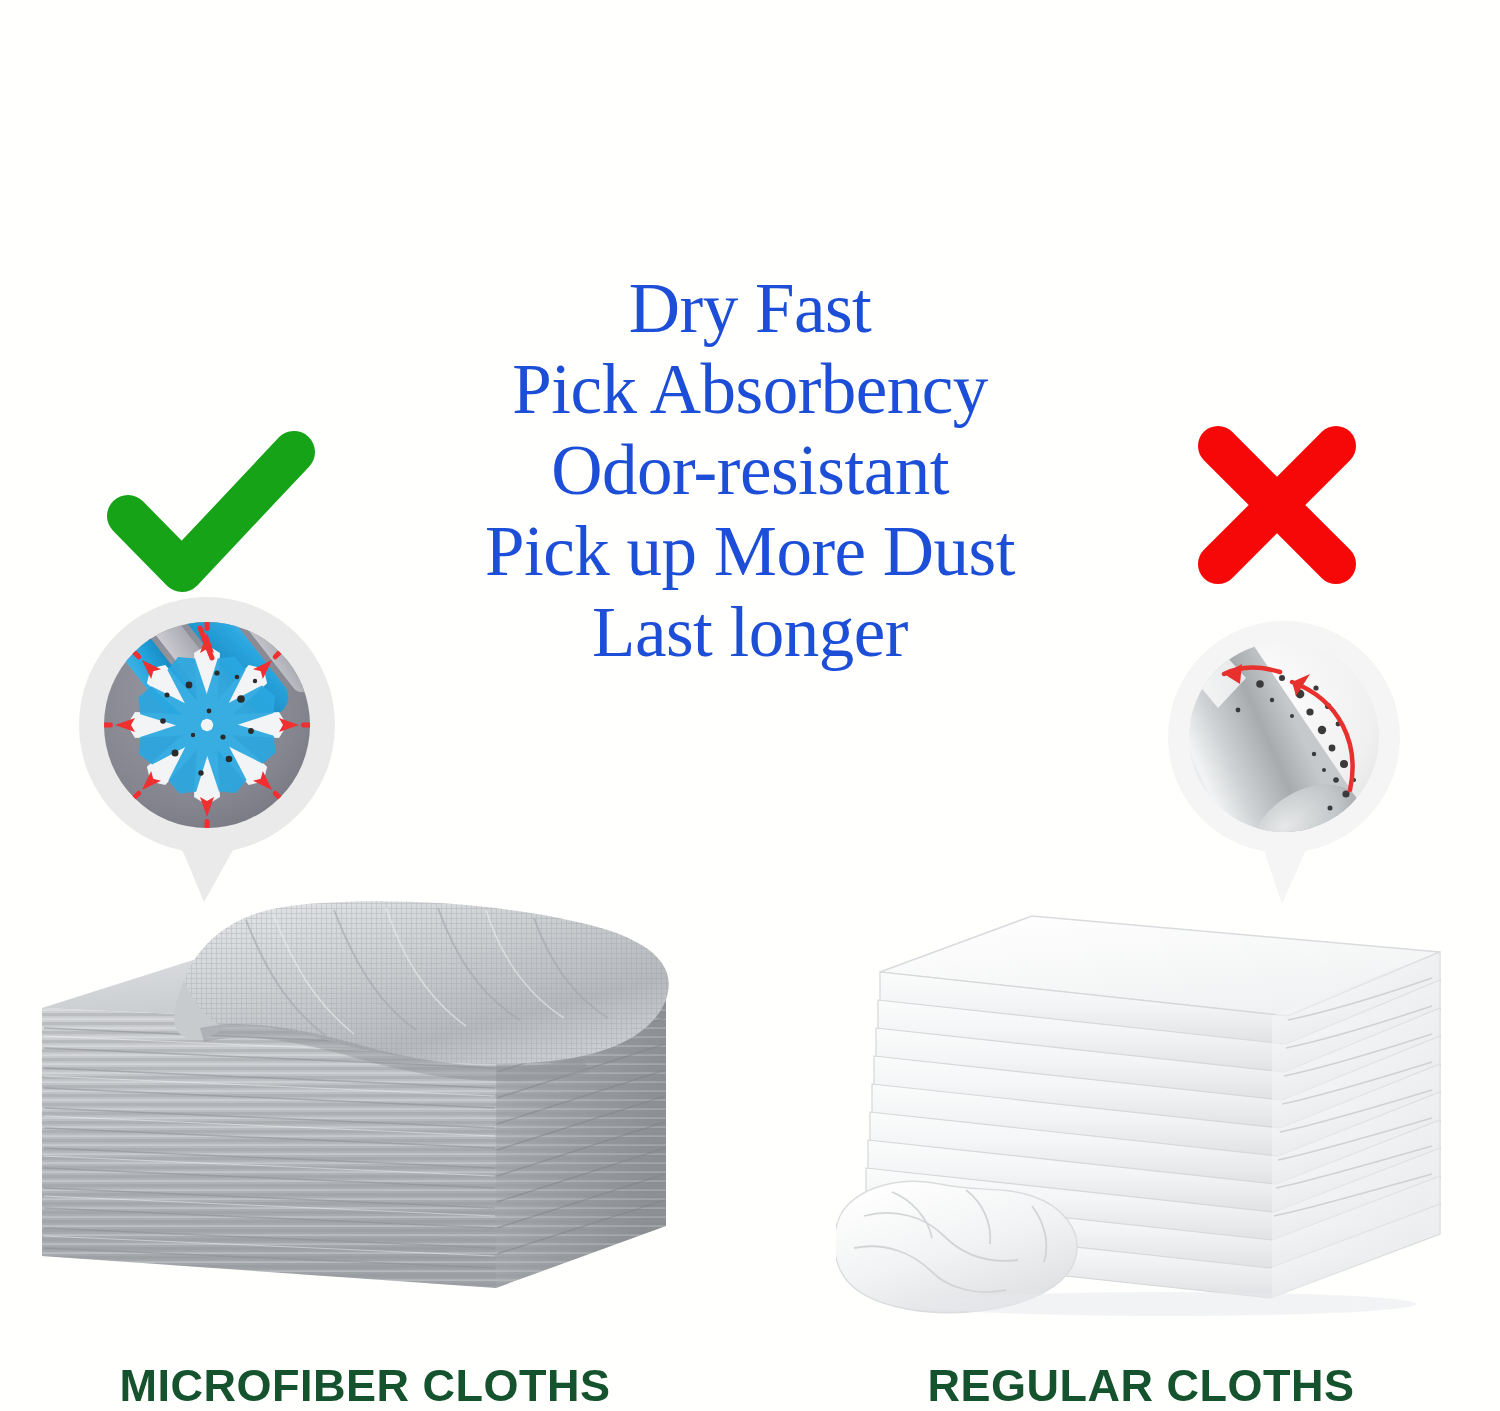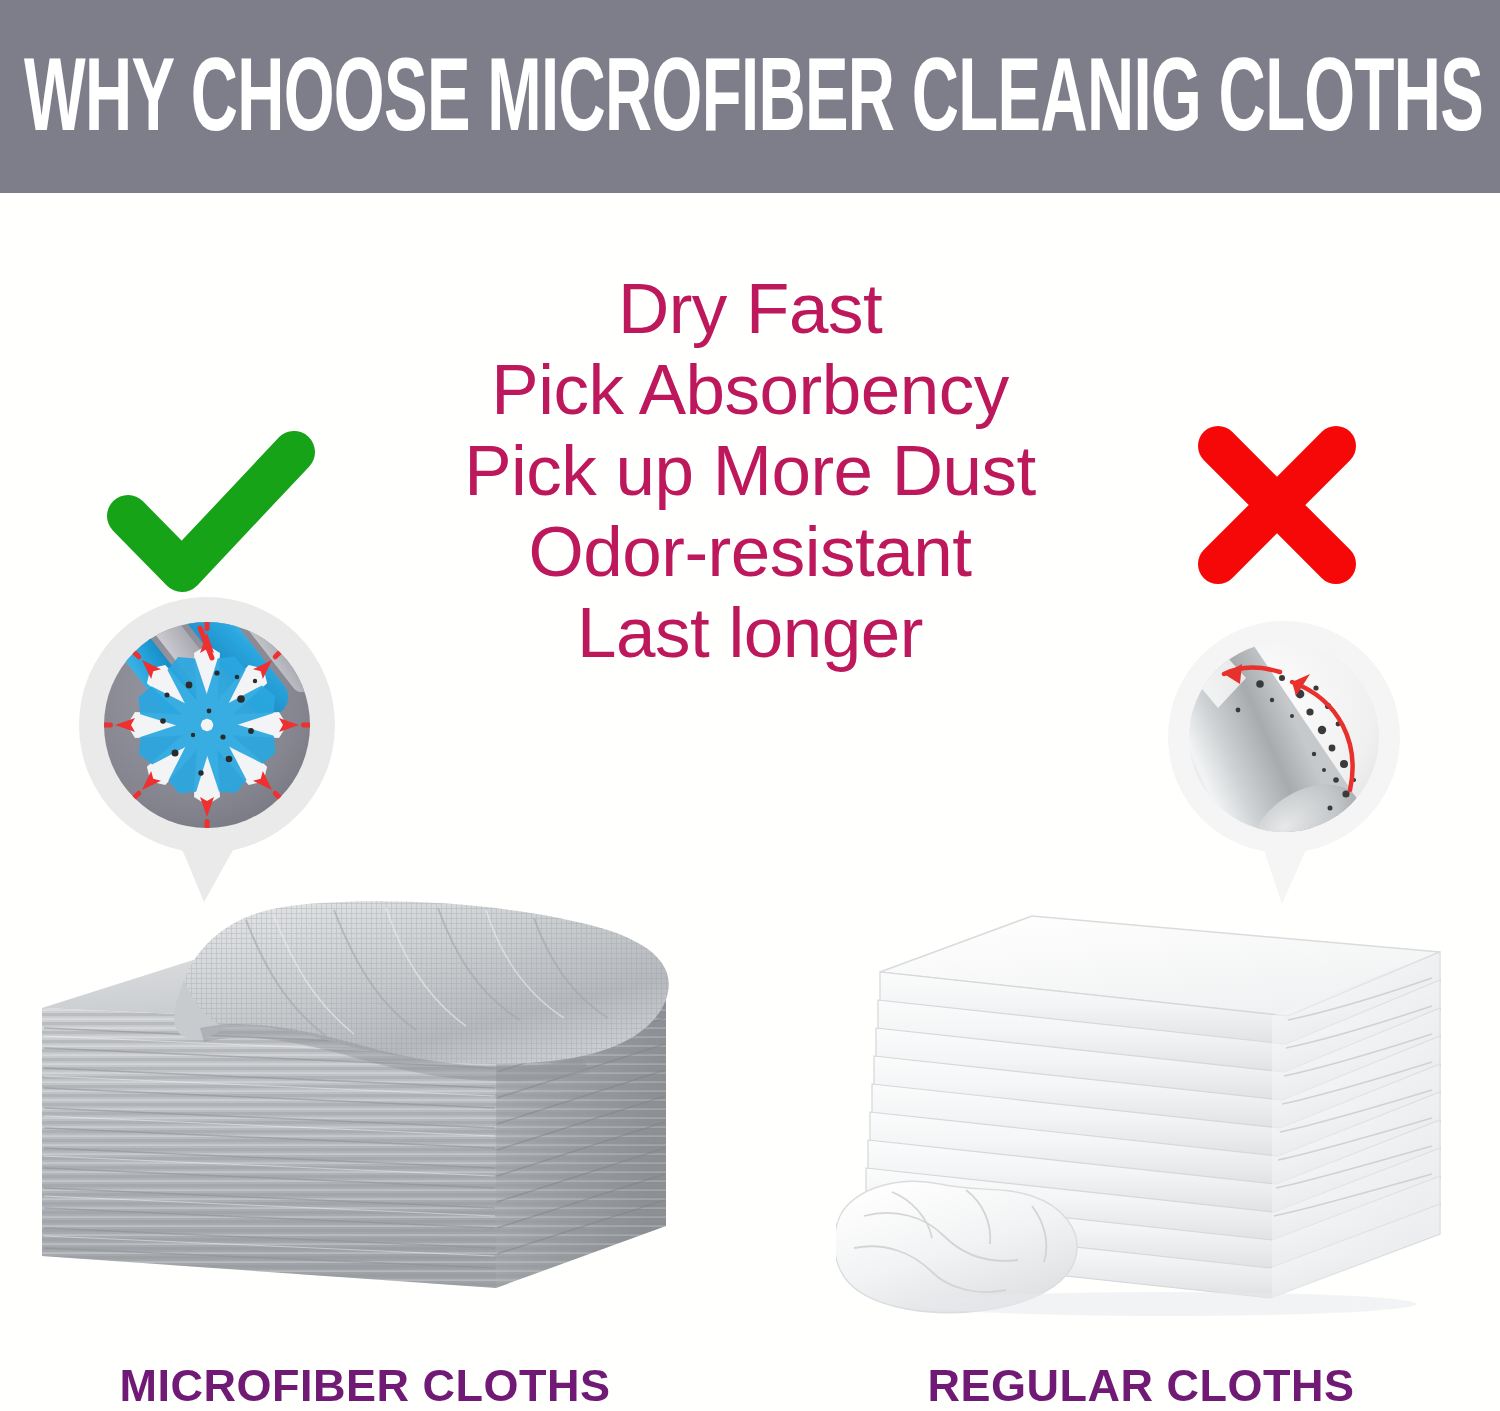--- a/index.html
+++ b/index.html
@@ -50,22 +50,22 @@
 
   
   .feature-list {
     position: absolute;
     left: 360px;
     top: 268px;
     width: 780px;
     text-align: center;
   }
   .feature-item {
-    color: #be185d;
-    font-family: Liberation Sans, sans-serif;
+    color: #1d4ed8;
+    font-family: Liberation Serif, serif;
     font-weight: 400;
     font-size: 71px;
     line-height: 81px;
     white-space: nowrap;
     letter-spacing: -0.5px;
   }
 
   
   .mark {
     position: absolute;
@@ -86,45 +86,42 @@
   }
   .photo-micro   { left: 34px;  top: 896px; width: 672px; height: 418px; }
   .photo-regular { left: 836px; top: 900px; width: 644px; height: 420px; }
 
   
   .caption {
     position: absolute;
     top: 1362px;
     height: 48px;
     line-height: 48px;
-    color: #701a75;
+    color: #14532d;
     font-family: "Liberation Sans Narrow", "Liberation Sans", sans-serif;
     font-weight: 700;
     font-size: 45px;
     letter-spacing: 0.5px;
     white-space: nowrap;
     text-align: center;
   }
   .caption-micro   { left: 40px;  width: 650px; }
   .caption-regular { left: 816px; width: 650px; }
 </style>
 </head>
 <body>
 
 <div id="infographic">
 
-  <div class="header-band">
-    <div class="header-title" style="transform: scaleX(0.627527);">WHY CHOOSE MICROFIBER CLEANIG CLOTHS</div>
-  </div>
 
   <div class="feature-list">
     <div class="feature-item">Dry Fast</div>
     <div class="feature-item">Pick Absorbency</div>
+    <div class="feature-item">Odor-resistant</div>
     <div class="feature-item">Pick up More Dust</div>
-    <div class="feature-item">Odor-resistant</div>
     <div class="feature-item">Last longer</div>
   </div>
 
   <div class="mark mark-check">
     <svg viewBox="0 0 210 165" width="210" height="165">
       <path d="M 22 86 L 76 141 L 188 22" fill="none" stroke="#17a317" stroke-width="42" stroke-linecap="round" stroke-linejoin="round"></path>
     </svg>
   </div>
 
   <div class="mark mark-cross">

